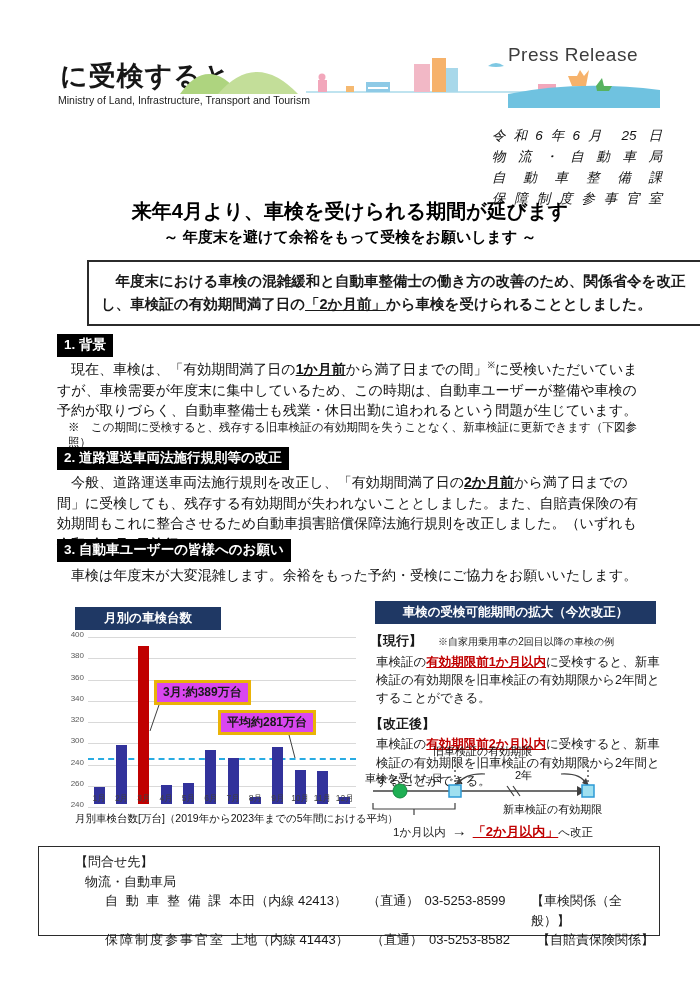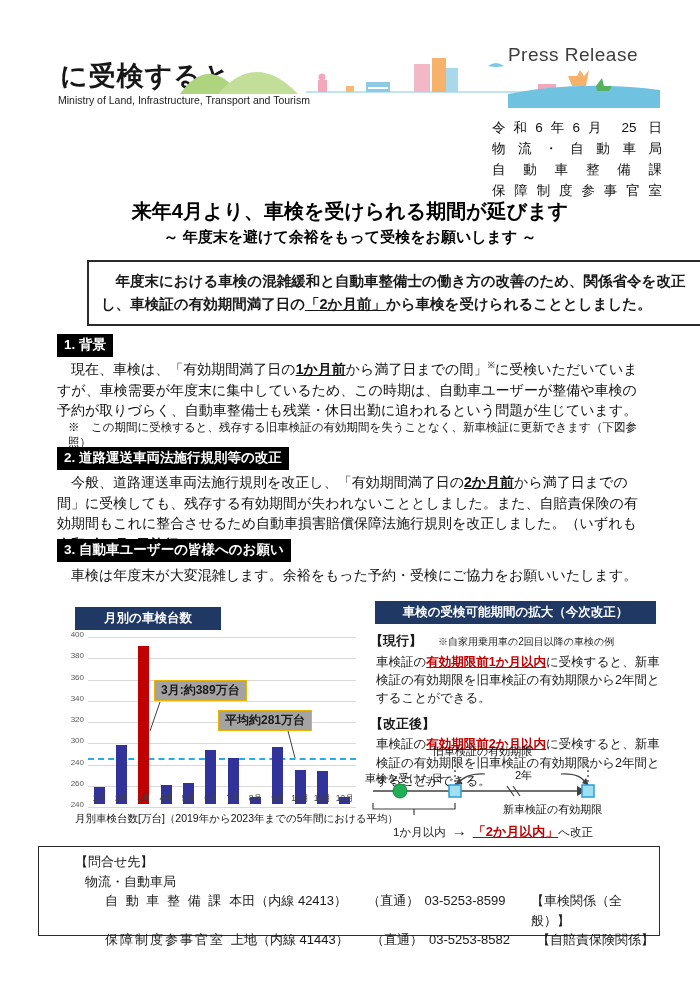--- a/index.html
+++ b/index.html
@@ -7,21 +7,21 @@
   body { font-family:"Liberation Sans", sans-serif; color:#1a1a1a; }
   .page { position:relative; width:700px; height:990px; background:#fff; overflow:hidden; }
 
   
   .press-release { position:absolute; top:44px; right:62px; font-size:19px; color:#3d3d3d; letter-spacing:.5px; }
   .logo-ja { position:absolute; left:60px; top:58px; font-size:27px; font-weight:bold; color:#161616; letter-spacing:1px; }
   .logo-en { position:absolute; left:58px; top:94px; font-size:10.5px; color:#222; }
   .hero-svg { position:absolute; left:178px; top:46px; }
 
   
-  .meta { position:absolute; right:38px; top:118px; width:170px; }
+  .meta { position:absolute; right:38px; top:126px; width:170px;font-style:italic; }
   .meta div { font-size:13.5px; line-height:1.55; text-align:justify; text-align-last:justify; color:#111; }
 
   
   .title { position:absolute; left:0; top:198px; width:100%; text-align:center; font-size:20px; font-weight:bold; color:#000; }
   .subtitle { position:absolute; left:0; top:228px; width:100%; text-align:center; font-size:15px; font-weight:bold; color:#000; }
 
   
   .lead-box { position:absolute; left:40px; top:260px; width:620px; border:2px solid #2b2b2b; padding:8px 12px; font-size:14.5px; font-weight:bold; line-height:1.6;margin-left:47px; }
   .lead-em { text-decoration:underline; }
 
@@ -48,21 +48,21 @@
   .ylabels { position:absolute; left:0; top:0; width:24px; height:172px; }
   .ylabel { position:absolute; right:2px; font-size:8px; color:#595959; }
   .plot { position:absolute; left:26px; top:4px; width:268px; height:170px; }
   .gridline { position:absolute; left:0; width:100%; height:1px; background:#d9d9d9; }
   .bars { position:absolute; left:0; bottom:0; width:100%; height:170px; display:flex; align-items:flex-end; }
   .bar-slot { flex:1; display:flex; justify-content:center; align-items:flex-end; height:100%; }
   .bar { width:11px; }
   .avg-line { position:absolute; left:0; width:100%; border-top:2px dashed #29abe2; }
   .xrow { position:absolute; left:26px; top:163px; width:268px; display:flex;align-items:center; }
   .xlabel { flex:1; text-align:center; font-size:8.5px; color:#404040; }
-  .ann { position:absolute; background:#a3a3a3; border:1px solid #eab308; font-weight:bold; font-size:12px; padding:1px 6px; white-space:nowrap; }
+  .ann { position:absolute; background:#d946ef; border:3px solid #eab308; font-weight:bold; font-size:12px; padding:1px 6px; white-space:nowrap; }
   .ann1 { left:66px; top:46px; }
   .ann2 { left:130px; top:76px; }
   .conn { position:absolute; left:0; top:0; pointer-events:none; }
   .chart-caption { position:absolute; left:75px; top:812px; font-size:10.5px; color:#111; }
 
   
   .panel { position:absolute; left:370px; top:630px; width:300px; }
   .row-label { font-weight:bold; font-size:13px; }
   .panel-note { font-size:10px; }
   .panel-p { font-size:12.5px; line-height:1.45; margin:2px 0 8px 6px; width:292px; }

